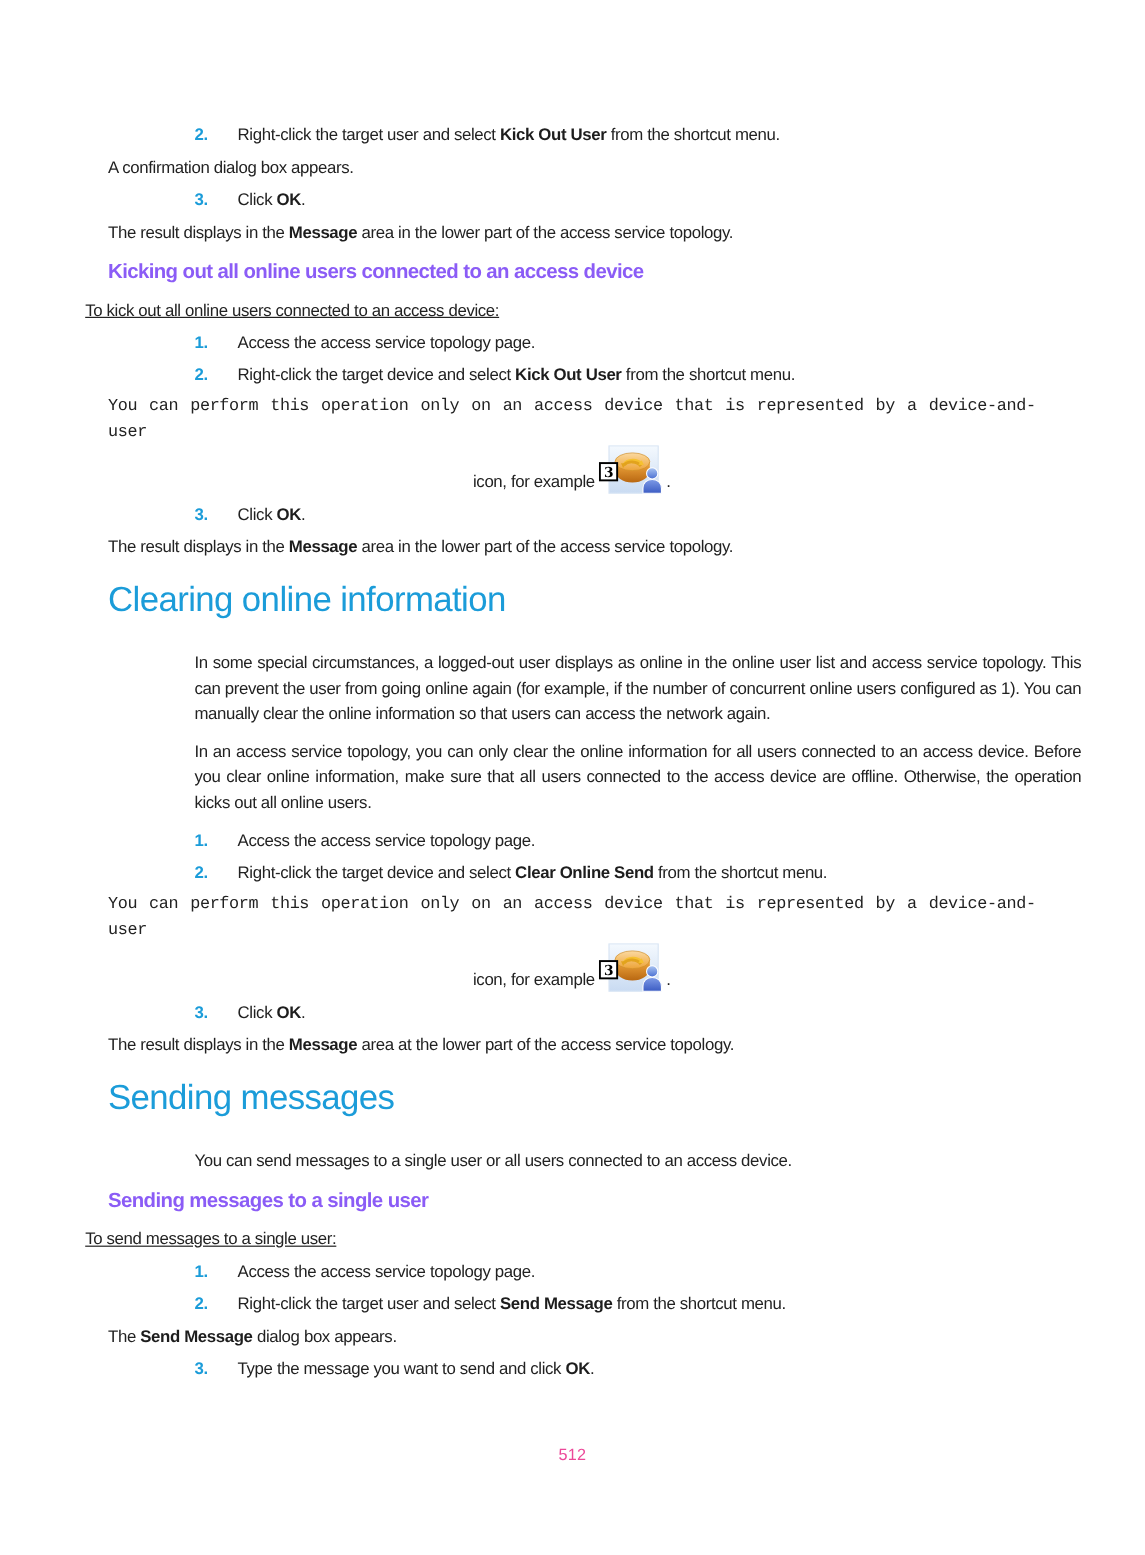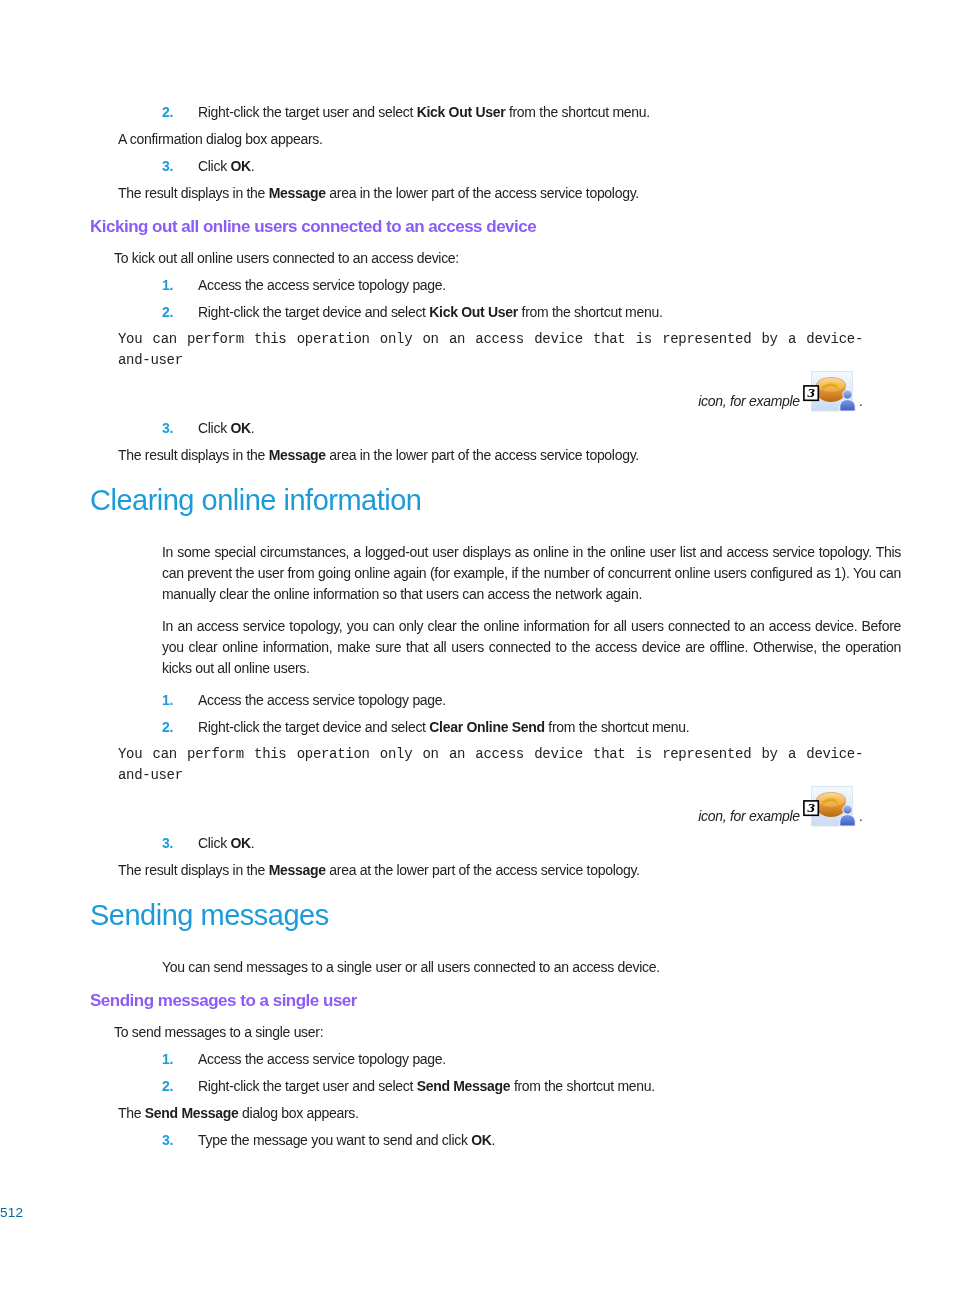--- a/index.html
+++ b/index.html
@@ -27,34 +27,35 @@
   }
   .step .num {
     flex: none;
     width: 36px;
     font-weight: 700;
     color: #1b9cd9;
   }
   .step .txt { flex: 1; }
 
   .note {
-    margin: 0 91px 6px 118px;
+    margin: 0 91px 6px 90px;
     line-height: 21px;
     text-align: justify;
   }
   .note.tight { margin-bottom: 0; font-family: Liberation Mono, monospace; }
   .force-justify {
     text-align: justify;
     text-align-last: justify;
   }
-  .icon-line { text-align: right; font-style: italic; }
+  .icon-line { text-align: center; }
 
   .intro {
-    margin: 0 91px 6px 114px;
-    line-height: 21px;
+    margin: 0 91px 6px 71px;
+    line-height: 21px;
+    text-decoration: underline;
   }
   .para {
     margin: 0 53px 11px 162px;
     line-height: 21px;
     text-align: justify;
   }
 
   h1 {
     margin: 16px 90px 24px 90px;
     font-size: 29px;
@@ -78,24 +79,24 @@
     width: 56px;
     height: 41px;
     vertical-align: -6px;
   }
 
   .footer {
     position: absolute;
     top: 1205px;
     left: 0;
     right: 0;
-    text-align: left;
+    text-align: center;
     font-size: 13.5px;
     letter-spacing: 0.2px;
-    color: #0369a1;
+    color: #ec4899;
   }
   .defs-holder { position: absolute; width: 0; height: 0; overflow: hidden; }
 </style>
 </head>
 <body>
 
 <svg class="defs-holder" aria-hidden="true">
   <defs>
     <linearGradient id="bg1" x1="0" y1="0" x2="0" y2="1">
       <stop offset="0" stop-color="#f4f9fe"></stop>

